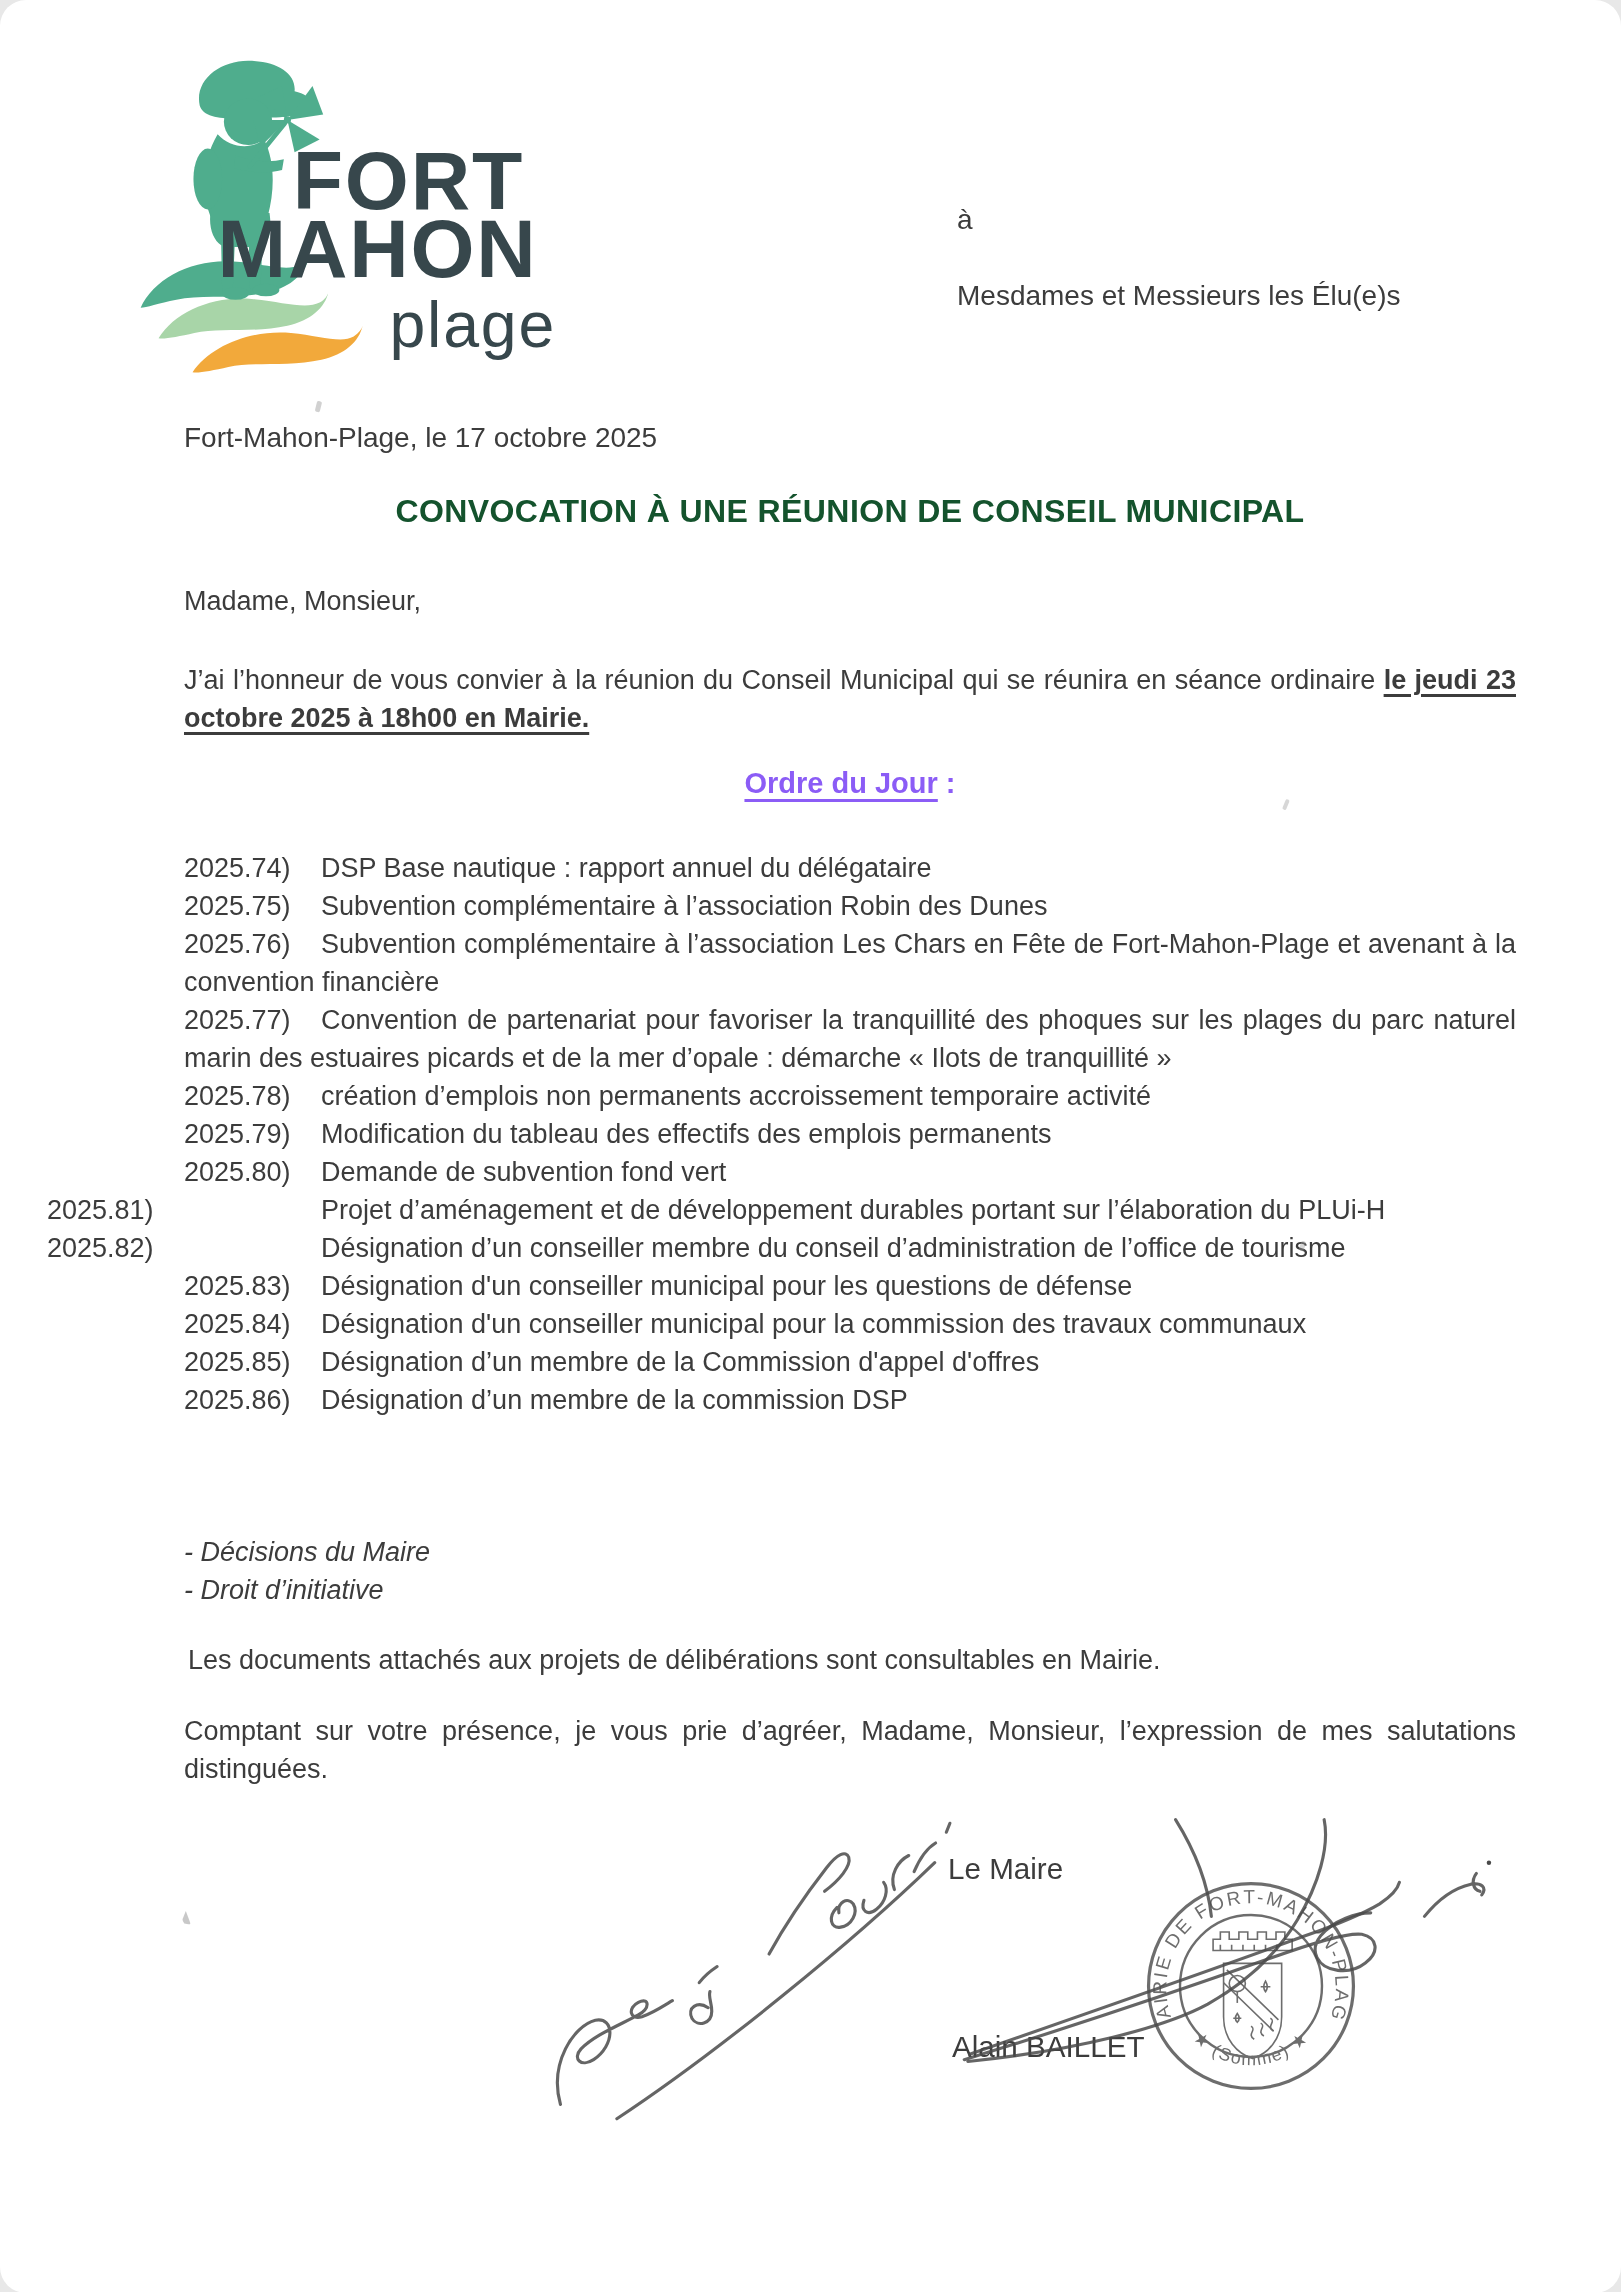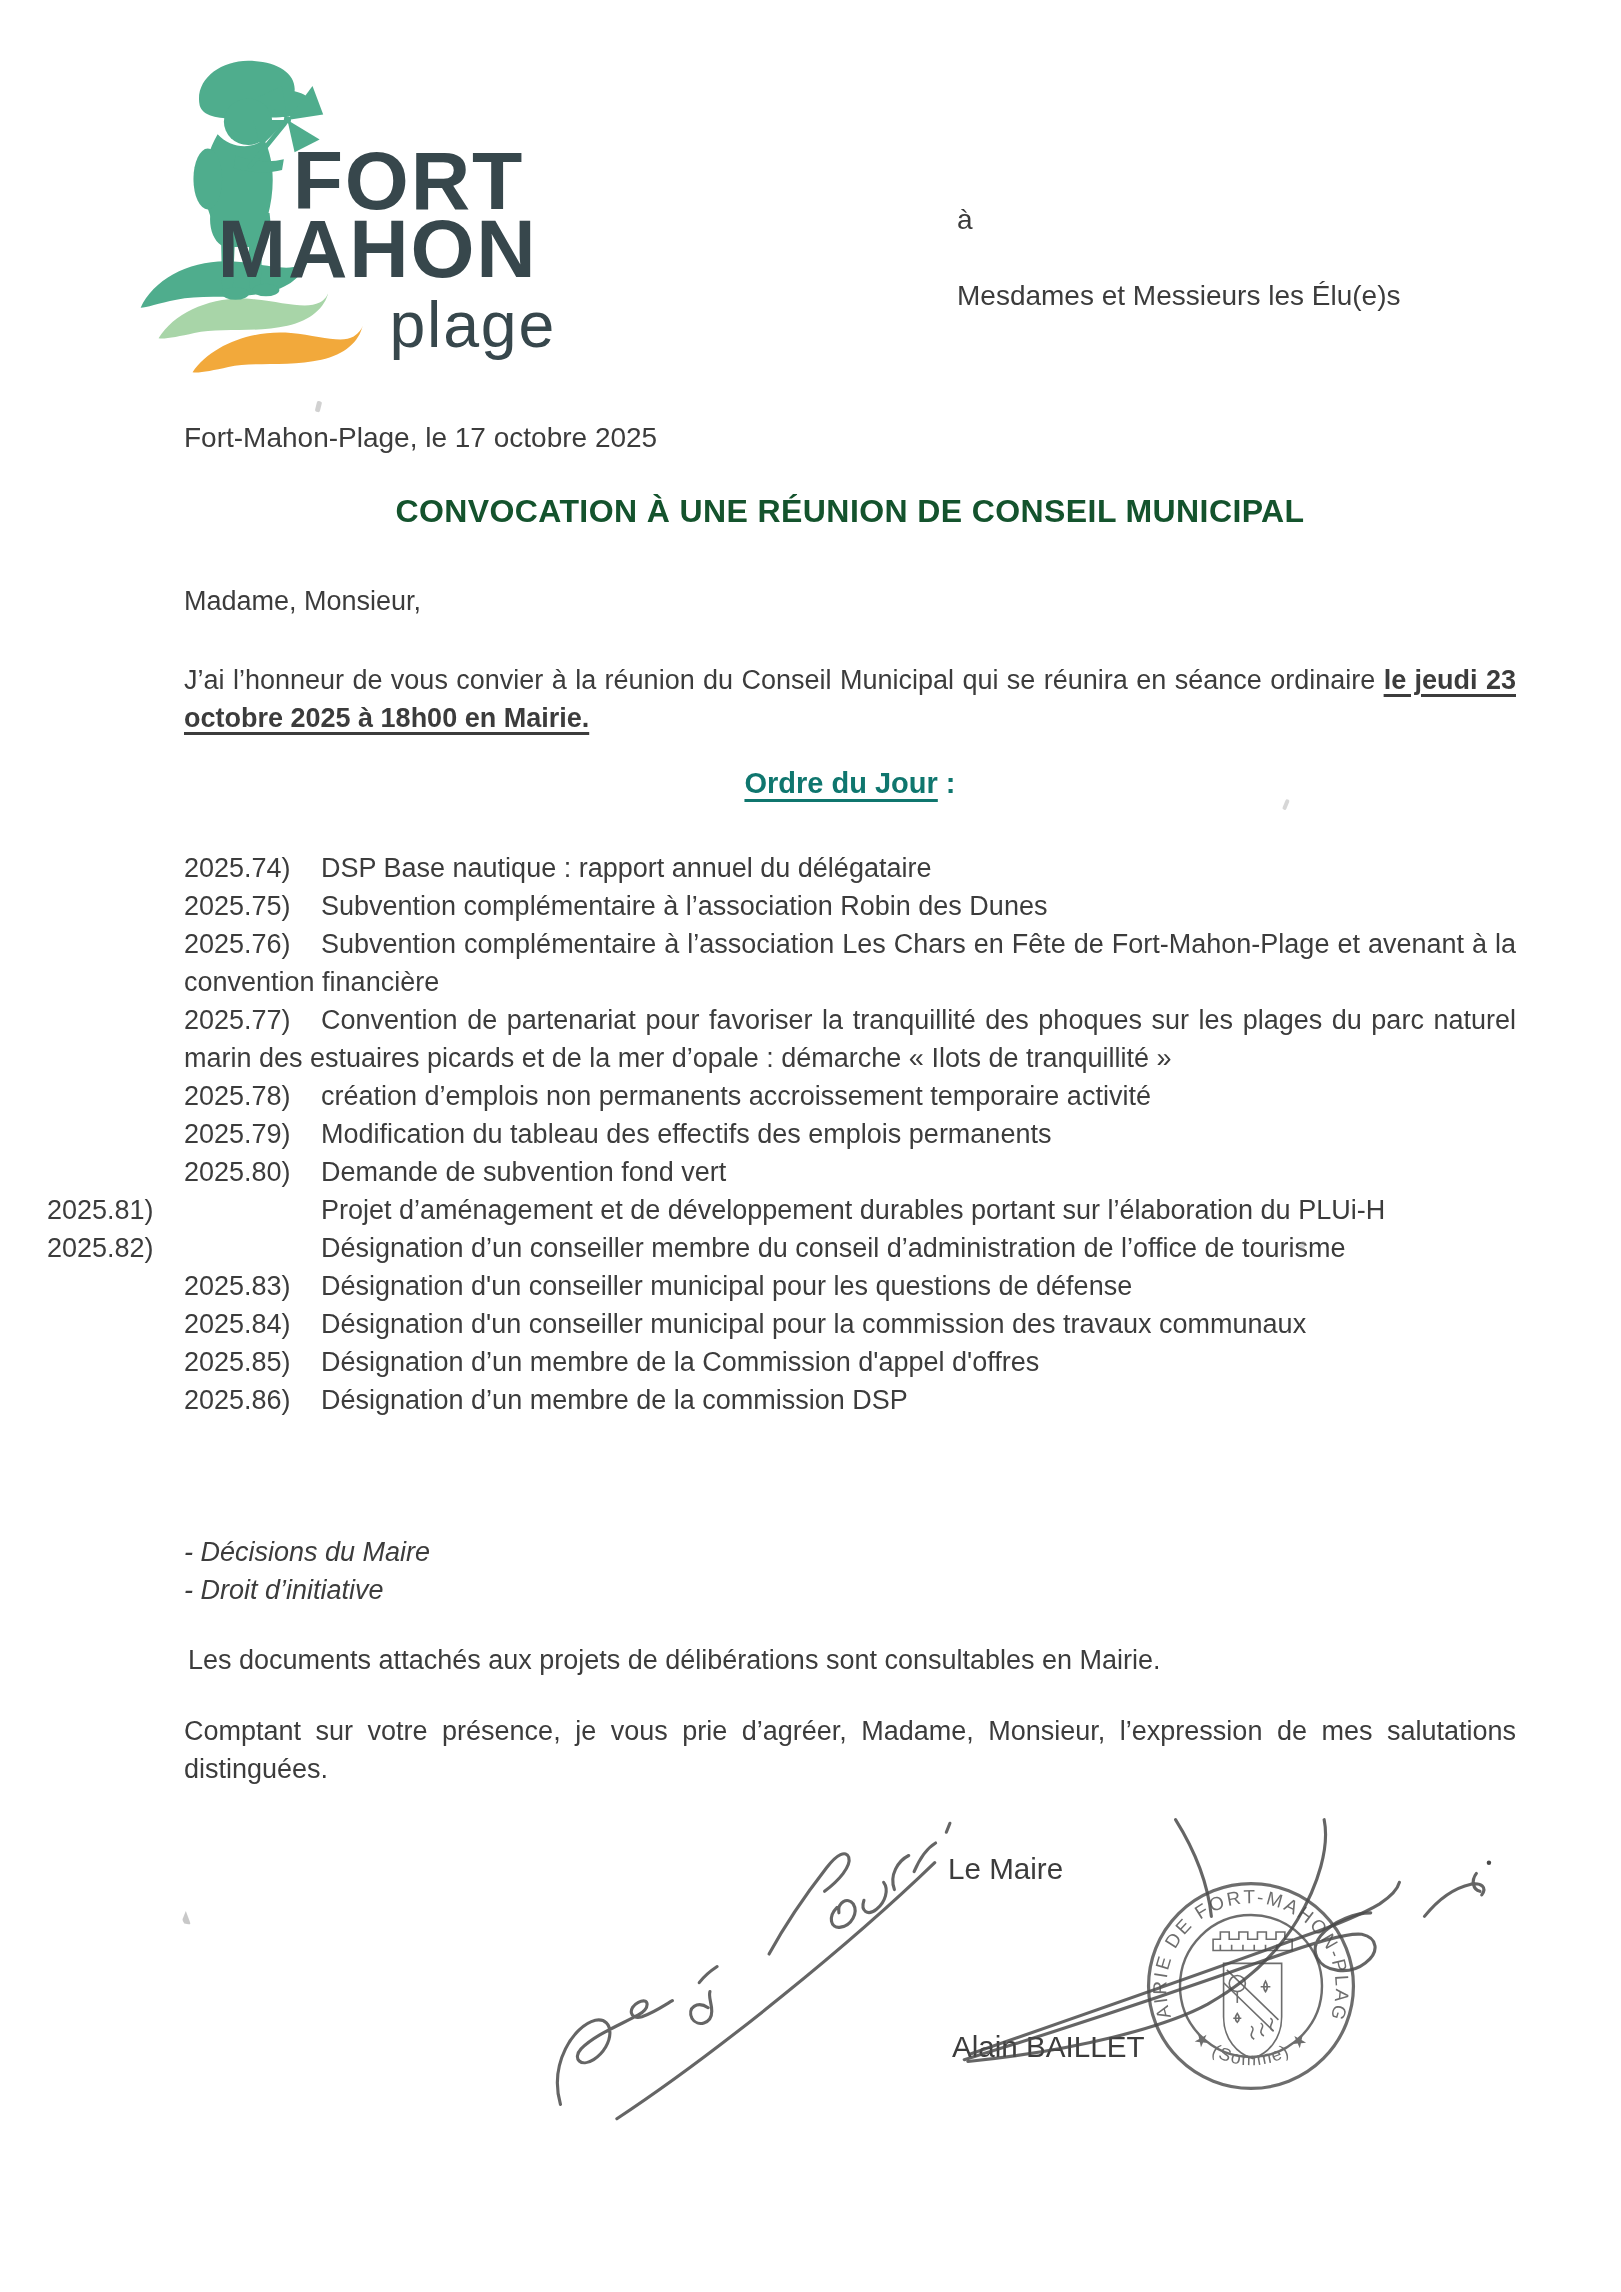--- a/index.html
+++ b/index.html
@@ -1,39 +1,39 @@
 <!DOCTYPE html>
 <html style="font-size:14.3px"><head>
 <meta charset="utf-8">
 <style>
   html,body{margin:0;padding:0;background:#e8e8e8;}
   .page{
     position:relative;width:1621px;height:2293px;background:#ffffff;
     font-family:"Liberation Sans",sans-serif;color:#3C3C3C;
-    font-size:27px;line-height:38px;overflow:hidden;
+    font-size:27px;line-height:38px;overflow:hidden;border-radius:26px;
   }
   .page p{margin:0;}
   
   .logo{position:absolute;left:94px;top:34px;width:573px;height:358px;}
   .logo text{font-family:"Liberation Sans",sans-serif;}
   .logo .big{font-size:92px;font-weight:800;letter-spacing:2px;}
   .logo .small{font-size:72px;font-weight:500;letter-spacing:2px;}
   
   .hdr-right{position:absolute;left:957px;top:202px;font-size:28px;}
   .hdr-right p{margin:0 0 0 0;line-height:36px;}
   .hdr-right p + p{margin-top:40px;}
   .dateline{position:absolute;left:184px;top:419px;font-size:28px;}
   .title{
     position:absolute;left:184px;top:492px;width:1332px;margin:0;
     text-align:center;font-size:32px;font-weight:bold;letter-spacing:0.4px;color:#14532d;
   }
   .salutation{position:absolute;left:184px;top:582px;}
   .intro{position:absolute;left:184px;top:661px;width:1332px;text-align:justify;}
   .em{font-weight:bold;text-decoration:underline;text-decoration-thickness:2.7px;text-underline-offset:4.5px;}
-  .ordre{position:absolute;left:184px;top:764px;width:1332px;text-align:center;font-size:29px;font-weight:bold;color:#0f766e;}
+  .ordre{position:absolute;left:184px;top:764px;width:1332px;text-align:center;font-size:29px;font-weight:bold;color:#8b5cf6;}
   .ordre .u{text-decoration:underline;text-decoration-thickness:2.7px;text-underline-offset:6.3px;}
   .agenda{position:absolute;left:184px;top:849px;width:1332px;}
   .item{text-align:justify;}
   .item .num{display:inline-block;width:137px;}
   .item.hang{padding-left:137px;text-indent:-137px;}
   .footnotes{position:absolute;left:184px;top:1533px;font-style:italic;}
   .docs{position:absolute;left:188px;top:1641px;width:1332px;}
   .closing{position:absolute;left:184px;top:1712px;width:1332px;text-align:justify;}
   .sig-role{position:absolute;left:948px;top:1850px;font-size:29.6px;}
   .sig-name{position:absolute;left:952px;top:2028px;font-size:29.6px;}

